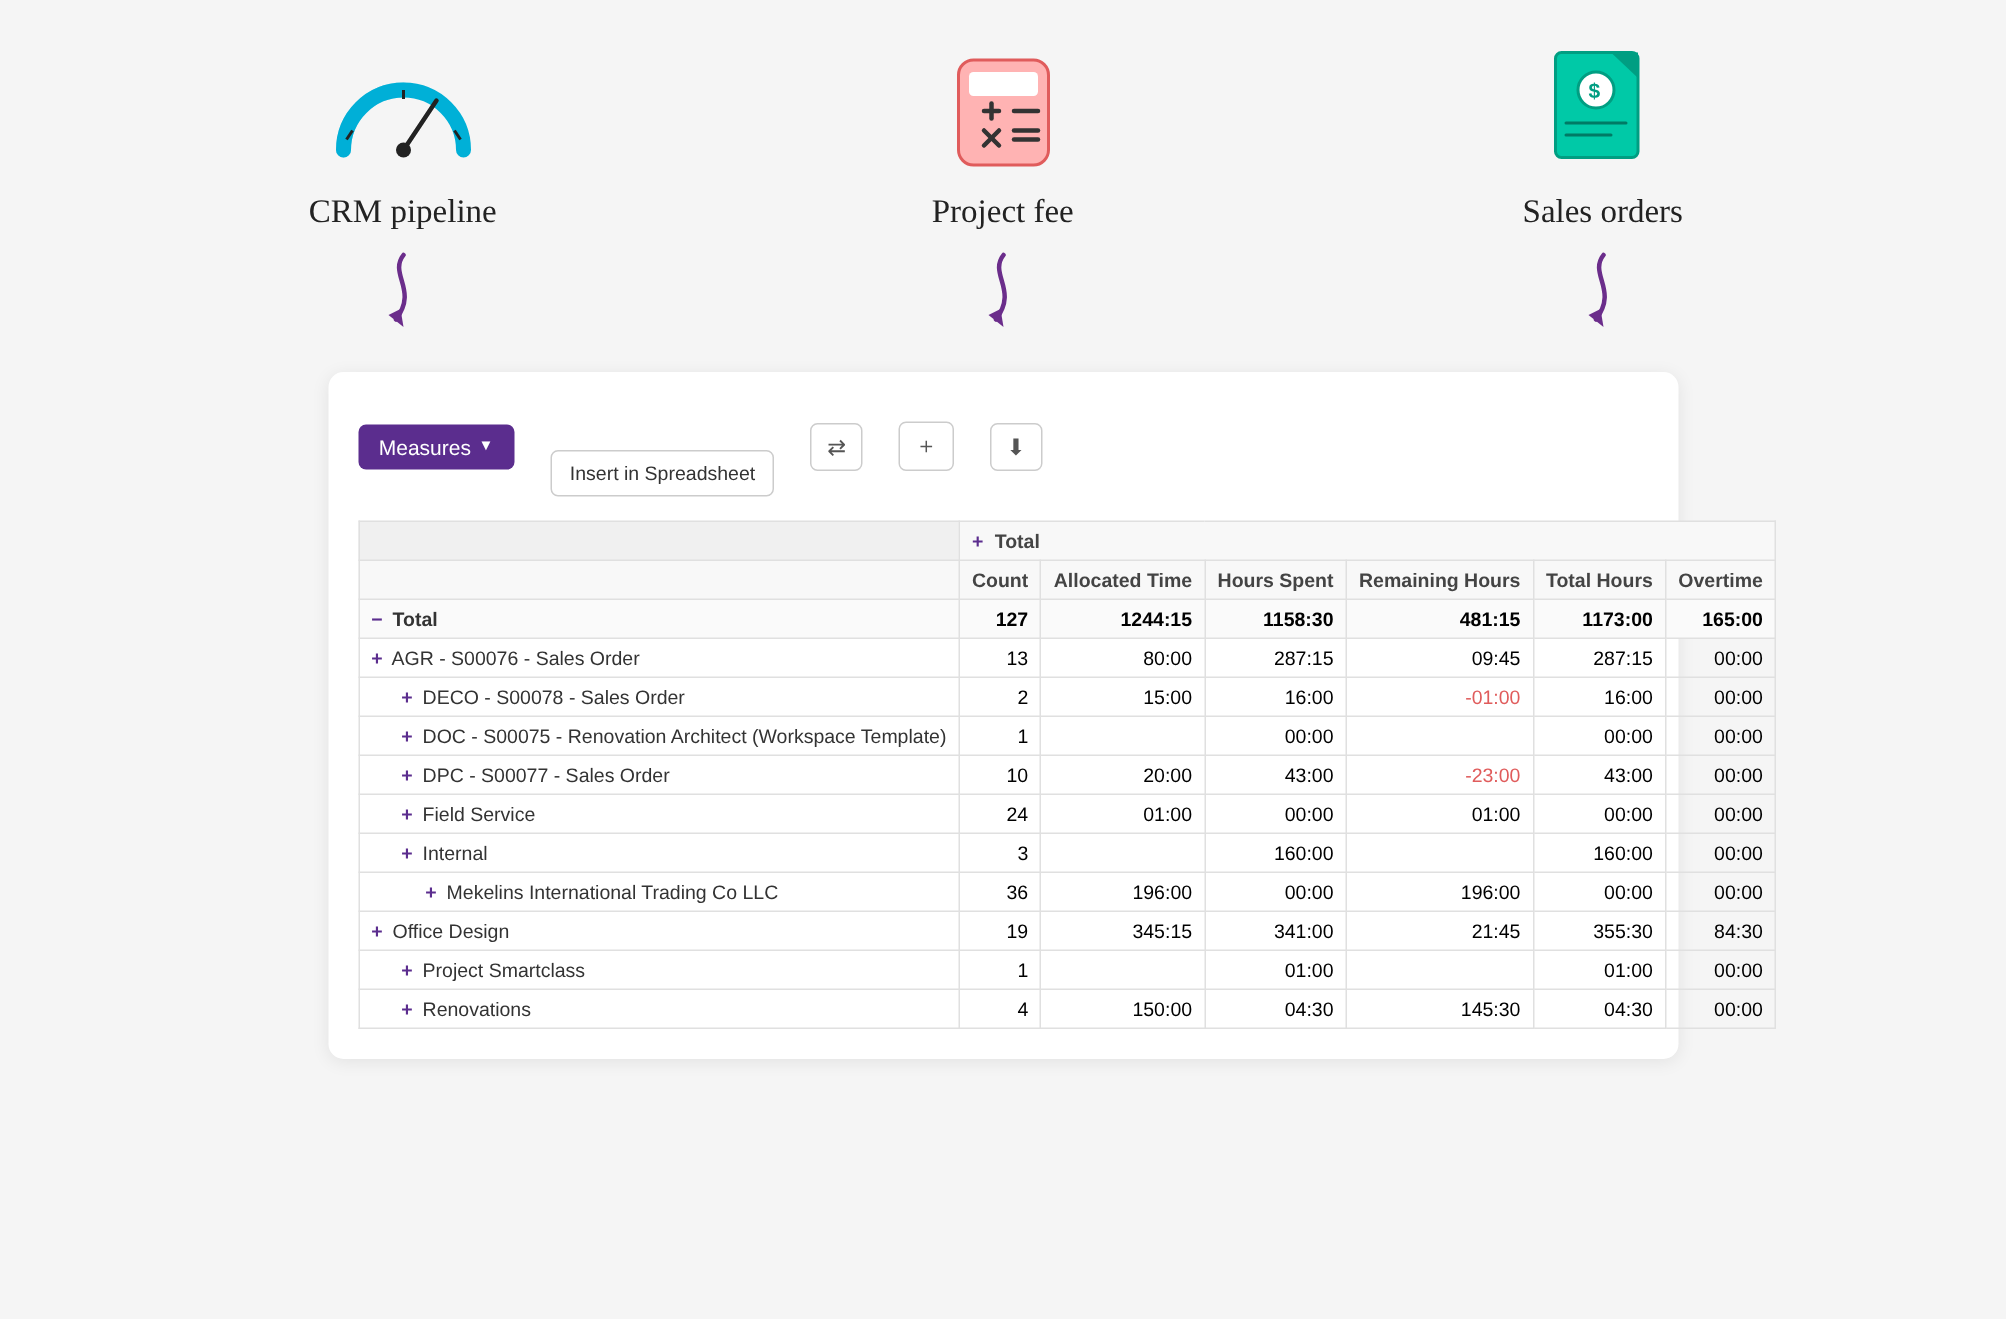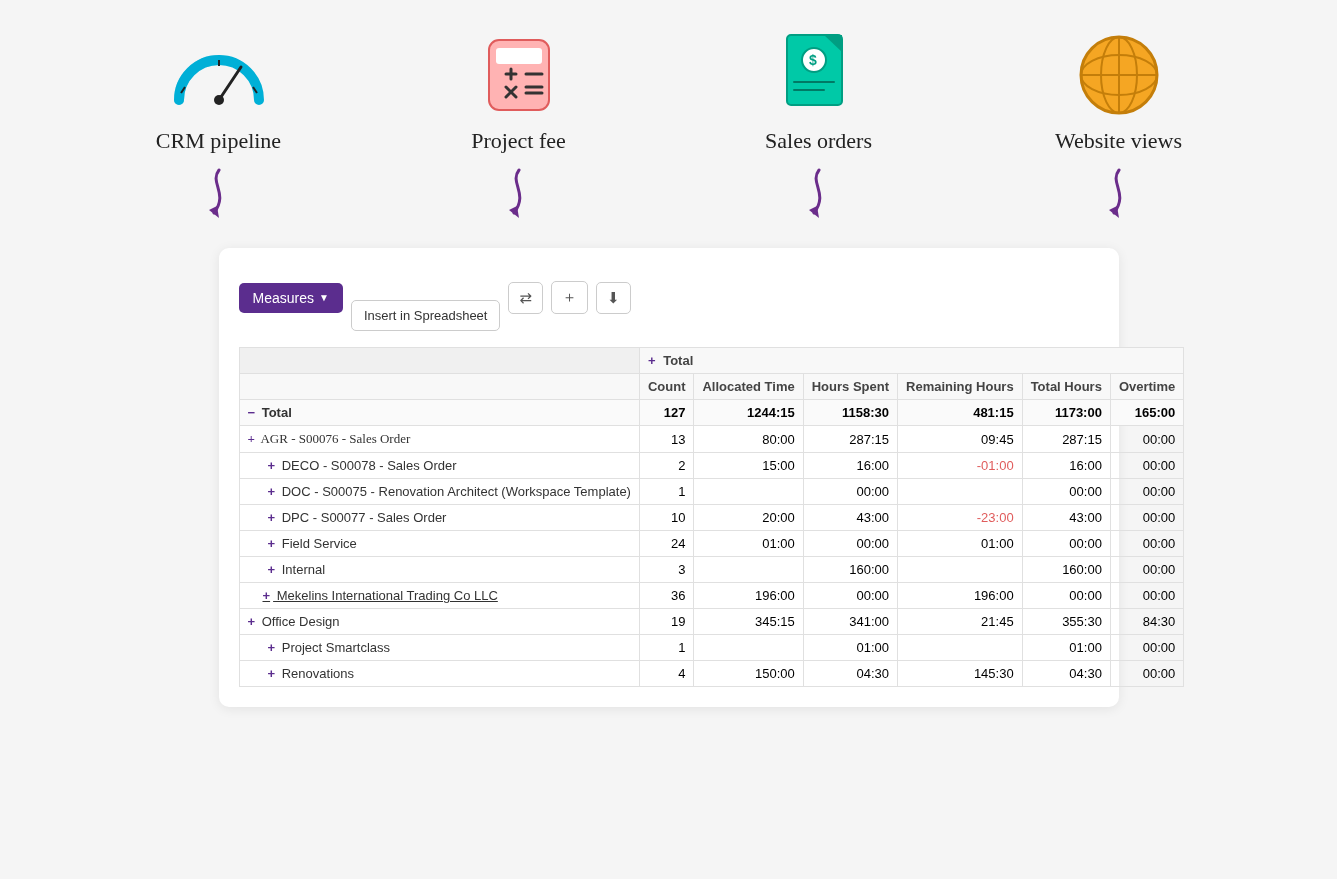--- a/index.html
+++ b/index.html
@@ -64,21 +64,21 @@
       border-radius: 10px;
       box-shadow: 0 2px 12px rgba(0,0,0,0.08);
       width: 900px;
       margin-top: 20px;
       padding: 16px 20px 20px 20px;
     }
 
     .toolbar {
       display: flex;
       align-items: center;
-      gap: 8px;
+      gap: 24px;
       margin-bottom: 16px;
     }
 
     .measures-btn {
       background: #5b2d8e;
       color: #fff;
       border: none;
       border-radius: 5px;
       padding: 7px 14px;
       font-size: 14px;
@@ -242,42 +242,20 @@
       </div>
       <div class="icon-label">Sales orders</div>
       <div class="arrow-down">
         <svg class="arrow-svg" width="40" height="50" viewBox="0 0 40 50">
           <path d="M 20 2 C 10 15, 30 25, 15 45" fill="none" stroke="#6b2d8b" stroke-width="3" stroke-linecap="round"></path>
           <polygon points="10,42 20,50 18,38" fill="#6b2d8b"></polygon>
         </svg>
       </div>
     </div>
 
-    <div class="icon-item">
-      <div class="icon-graphic">
-        <svg width="90" height="90" viewBox="0 0 90 90">
-
-          <circle cx="45" cy="45" r="38" fill="#f5a623" stroke="#c47e0a" stroke-width="3"></circle>
-
-          <ellipse cx="45" cy="45" rx="38" ry="20" fill="none" stroke="#c47e0a" stroke-width="2"></ellipse>
-          <line x1="7" y1="45" x2="83" y2="45" stroke="#c47e0a" stroke-width="2"></line>
-
-          <ellipse cx="45" cy="45" rx="18" ry="38" fill="none" stroke="#c47e0a" stroke-width="2"></ellipse>
-
-          <line x1="45" y1="7" x2="45" y2="83" stroke="#c47e0a" stroke-width="2"></line>
-        </svg>
-      </div>
-      <div class="icon-label">Website views</div>
-      <div class="arrow-down">
-        <svg class="arrow-svg" width="40" height="50" viewBox="0 0 40 50">
-          <path d="M 20 2 C 10 15, 30 25, 15 45" fill="none" stroke="#6b2d8b" stroke-width="3" stroke-linecap="round"></path>
-          <polygon points="10,42 20,50 18,38" fill="#6b2d8b"></polygon>
-        </svg>
-      </div>
-    </div>
 
   </div>
 
   <div class="spreadsheet-container">
 
     <div class="toolbar">
       <button class="measures-btn">
         <span>Measures</span>
         <span class="chevron">▼</span>
       </button>
@@ -321,21 +299,21 @@
       Total
     </td>
             <td>127</td>
             <td>1244:15</td>
             <td>1158:30</td>
             <td class="">481:15</td>
             <td>1173:00</td>
             <td>165:00</td>
           </tr>
           <tr>
-            <td class="label-cell" style="font-family:Liberation Serif, serif;">
+            <td class="label-cell" style="">
       <span style="color:#5b2d8e; margin-right:3px; font-weight:bold;">+</span>
       AGR - S00076 - Sales Order
     </td>
             <td>13</td>
             <td>80:00</td>
             <td>287:15</td>
             <td class="">09:45</td>
             <td>287:15</td>
             <td>00:00</td>
           </tr>
@@ -393,21 +371,21 @@
       Internal
     </td>
             <td>3</td>
             <td><span class="empty-cell"></span></td>
             <td>160:00</td>
             <td class=""></td>
             <td>160:00</td>
             <td>00:00</td>
           </tr>
           <tr>
-            <td class="label-cell" style="padding-left:23px;text-decoration:underline;">
+            <td class="label-cell" style="padding-left:44px;">
       <span style="color:#5b2d8e; margin-right:3px; font-weight:bold;">+</span>
       Mekelins International Trading Co LLC
     </td>
             <td>36</td>
             <td>196:00</td>
             <td>00:00</td>
             <td class="">196:00</td>
             <td>00:00</td>
             <td>00:00</td>
           </tr>

